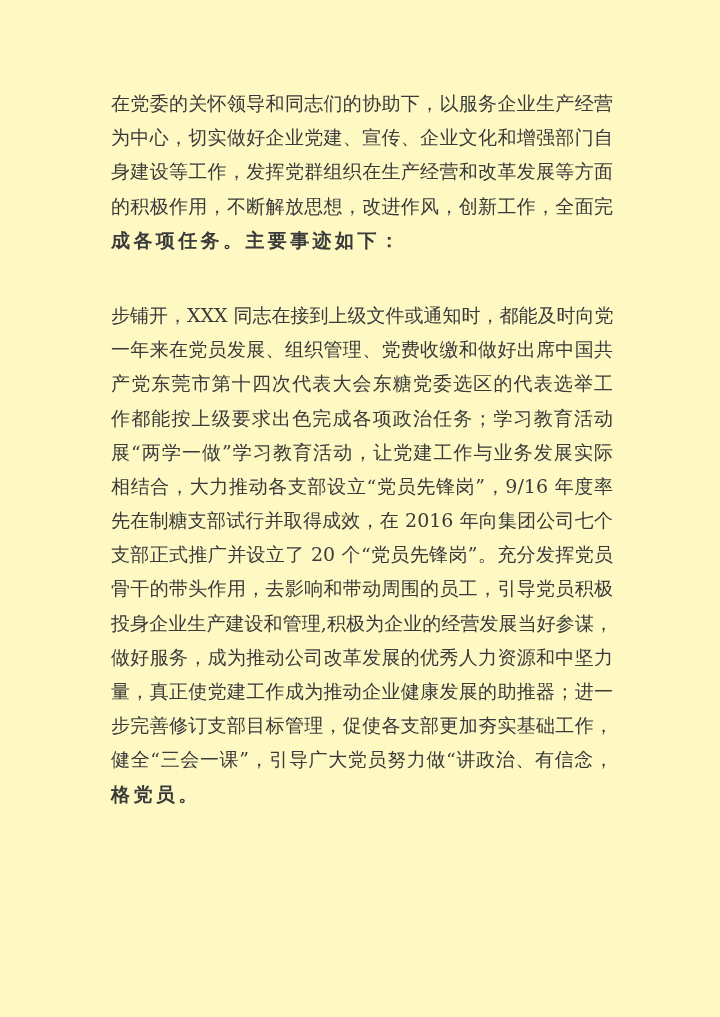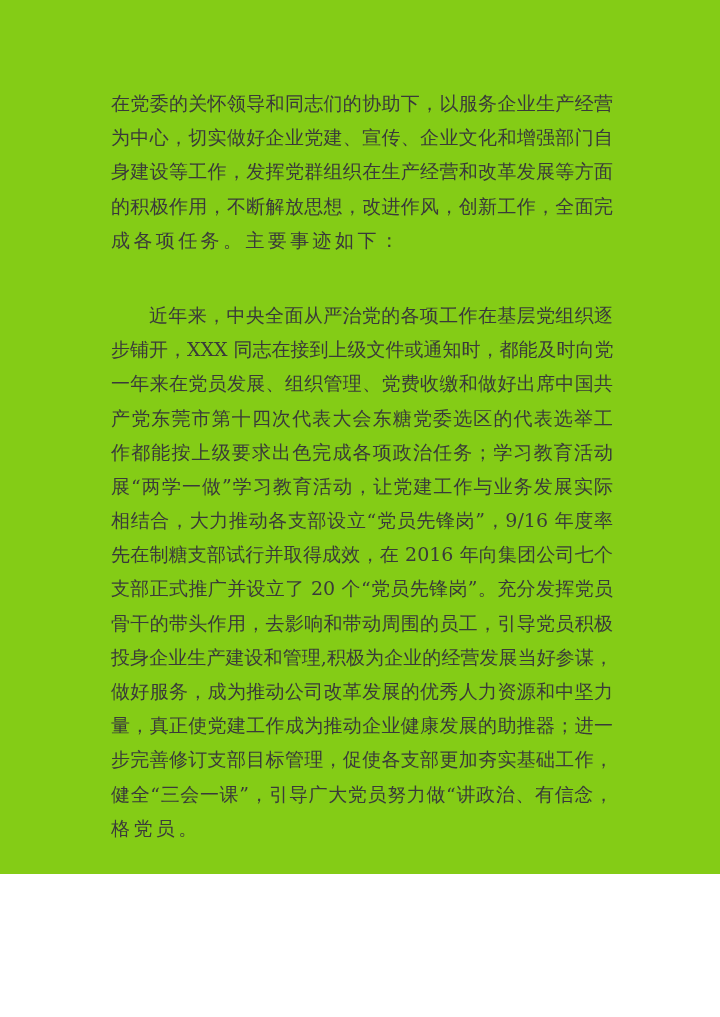--- a/index.html
+++ b/index.html
@@ -13,41 +13,42 @@
       position: relative;
       overflow: hidden;
       font-family: "DejaVu Serif", "Liberation Serif", serif;
       color: #3a3a3a;
     }
     .page {
       position: absolute;
       left: 0;
       top: 0;
       width: 720px;
-      height: 874px;
-      background: #84cc16;
+      height: 1017px;
+      background: #fef9c3;
     }
     .content {
       position: absolute;
       left: 111px;
       top: 86px;
       width: 502px;
     }
     .line {
       height: 34.2px;
       line-height: 34.2px;
       font-size: 19px;
       white-space: nowrap;
       text-align: justify;
       text-align-last: justify;
       letter-spacing: 0px;
     }
     .line.last {
       text-align-last: left;
       letter-spacing: 3.4px;
+      font-weight: bold;
     }
     .para-gap {
       height: 41px;
     }
     .indent {
       padding-left: 38px;
     }
   </style>
 </head>
 <body>
@@ -59,21 +60,20 @@
       <div class="line">在党委的关怀领导和同志们的协助下，以服务企业生产经营</div>
       <div class="line">为中心，切实做好企业党建、宣传、企业文化和增强部门自</div>
       <div class="line">身建设等工作，发挥党群组织在生产经营和改革发展等方面</div>
       <div class="line">的积极作用，不断解放思想，改进作风，创新工作，全面完</div>
       <div class="line last">成各项任务。主要事迹如下：</div>
     </div>
 
     <div class="para-gap"></div>
 
     <div>
-      <div class="line indent">近年来，中央全面从严治党的各项工作在基层党组织逐</div>
       <div class="line">步铺开，XXX 同志在接到上级文件或通知时，都能及时向党</div>
       <div class="line">一年来在党员发展、组织管理、党费收缴和做好出席中国共</div>
       <div class="line">产党东莞市第十四次代表大会东糖党委选区的代表选举工</div>
       <div class="line">作都能按上级要求出色完成各项政治任务；学习教育活动</div>
       <div class="line">展“两学一做”学习教育活动，让党建工作与业务发展实际</div>
       <div class="line">相结合，大力推动各支部设立“党员先锋岗”，9/16 年度率</div>
       <div class="line">先在制糖支部试行并取得成效，在 2016 年向集团公司七个</div>
       <div class="line">支部正式推广并设立了 20 个“党员先锋岗”。充分发挥党员</div>
       <div class="line">骨干的带头作用，去影响和带动周围的员工，引导党员积极</div>
       <div class="line">投身企业生产建设和管理,积极为企业的经营发展当好参谋，</div>

